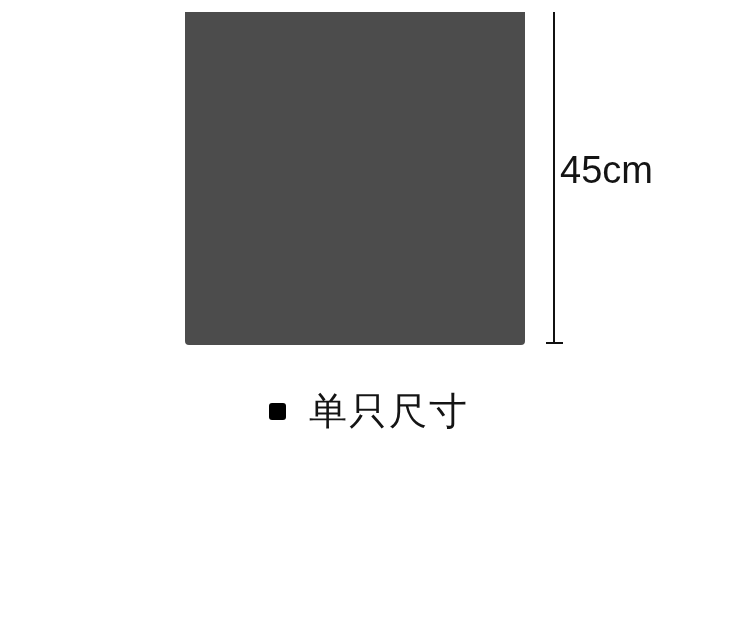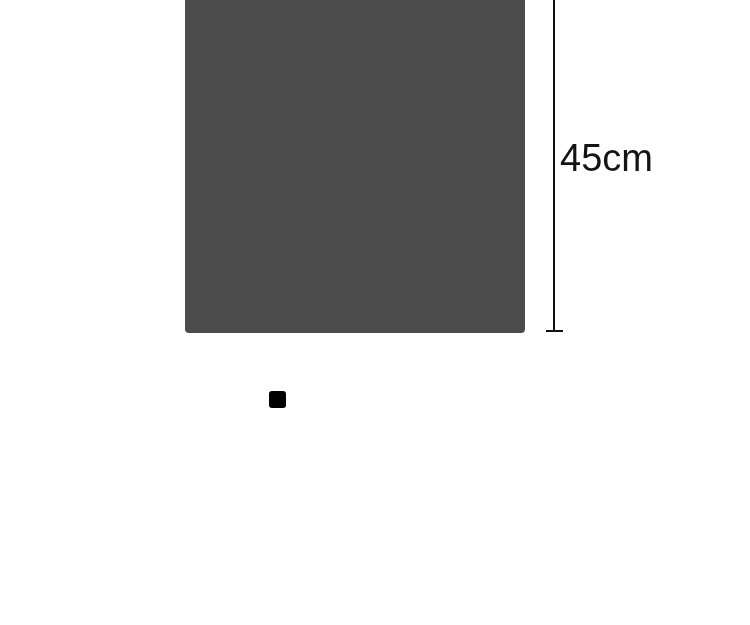--- a/index.html
+++ b/index.html
@@ -7,20 +7,21 @@
     padding: 0;
     background: #ffffff;
   }
   .canvas {
     position: relative;
     width: 750px;
     height: 517px;
     background: #ffffff;
     overflow: hidden;
     font-family: "Liberation Sans", "DejaVu Sans", sans-serif;
+    margin-top: 12px;
   }
   
   .product-swatch {
     position: absolute;
     left: 185px;
     top: 0;
     width: 340px;
     height: 333px;
     border-bottom-left-radius: 4px;
     border-bottom-right-radius: 4px;
@@ -92,15 +93,16 @@
   <div class="product-swatch" style="background-color: rgb(76, 76, 76);"></div>
 
   <div class="dim-line" style="background-color: rgb(17, 17, 17);"></div>
 
   <div class="dim-tick" style="background-color: rgb(17, 17, 17);"></div>
 
   <div class="height-label" style="color: rgb(20, 20, 20);">45cm</div>
 
   <div class="section-bullet" style="background-color: rgb(0, 0, 0);"></div>
 
+  <div class="section-title" style="color: rgb(20, 20, 20);">单只尺寸</div>
 
 
 </div>
 
 </body></html>

